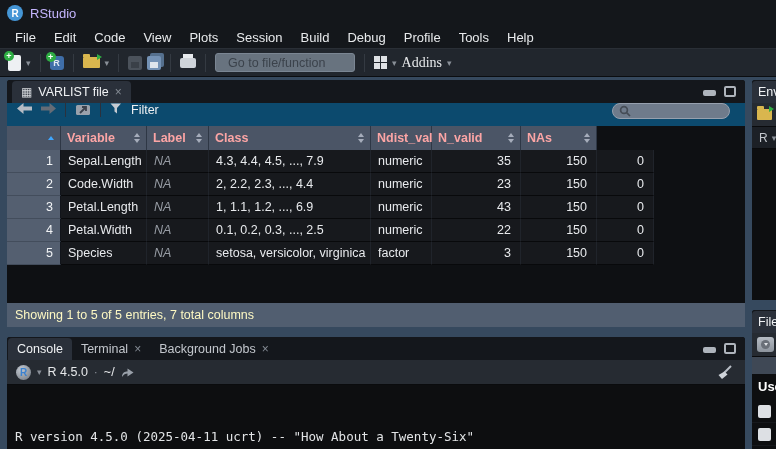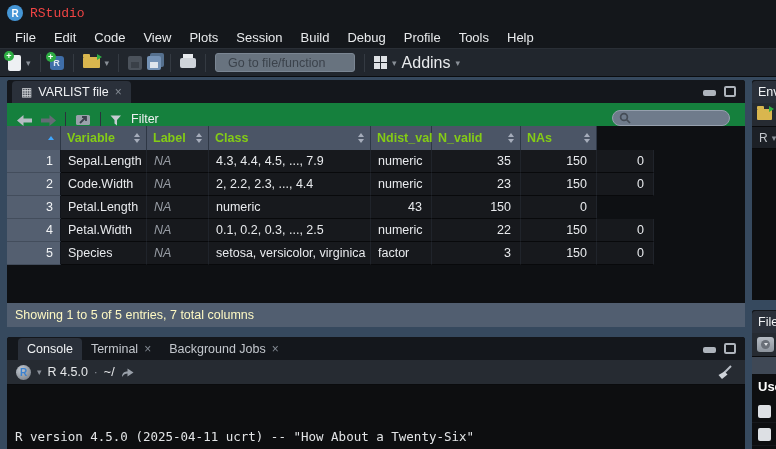--- a/index.html
+++ b/index.html
@@ -8,21 +8,21 @@
     position:relative; width:776px; height:449px; overflow:hidden;
     background:#36495e;
     font-family:"Liberation Sans", sans-serif;
     -webkit-font-smoothing:antialiased;
   }
   
   .chrome { position:absolute; left:0; top:0; width:776px; height:77px; background:#14171b; }
   .titlebar { height:26px; display:flex; align-items:center; padding-left:7px; gap:7px; }
   .rlogo { width:16px; height:16px; border-radius:50%; background:#4596d6; color:#fff;
            font-size:10px; font-weight:bold; display:flex; align-items:center; justify-content:center; }
-  .apptitle { color:#ef4444; font-size:13px;font-family:Liberation Mono, monospace; }
+  .apptitle { color:#c4b5fd; font-size:13px; }
   .menubar { height:22px; display:flex; align-items:center; padding-left:6px; }
   .menubar span { color:#e8eaec; font-size:13px; padding:0 9px; cursor:default; }
   .toolbar { height:29px; background:#21262d; border-top:1px solid #2a2f36; border-bottom:1px solid #0b0d10;
              display:flex; align-items:center; padding-left:8px; gap:5px; }
   .tsep { width:1px; height:18px; background:#343a42; margin:0 4px; }
   .caret { color:#8a9098; font-size:9px; }
   .icon-doc { width:13px; height:16px; background:#eef0f3; border-radius:2px; position:relative; }
   .icon-doc .plus, .icon-proj .plus { position:absolute; left:-4px; top:-4px; width:10px; height:10px;
       border-radius:50%; background:#2fae44; color:#fff; font-size:9px; line-height:10px; text-align:center; font-weight:bold;}
   .icon-proj { width:14px; height:14px; background:#3f6ea8; border-radius:3px; position:relative;
@@ -39,42 +39,42 @@
   .icon-floppy.all::after { content:""; position:absolute; left:3px; bottom:2px; width:8px; height:6px; background:#dfe5ec; }
   .icon-print { width:16px; height:10px; background:#cfd4da; border-radius:2px; position:relative; }
   .icon-print::before { content:""; position:absolute; left:3px; top:-4px; width:10px; height:4px; background:#e8ebee; }
   .goto-box { width:140px; height:19px; background:#68737f; border:1px solid #7b8693; border-radius:3px;
       display:flex; align-items:center; gap:6px; padding:0 6px; }
   .goto-box input { flex:1; background:transparent; border:none; outline:none;
       font-size:12.5px; color:#000000; font-family:"Liberation Sans",sans-serif; }
   .goto-box input::placeholder { color:#3b424b; opacity:1; }
   .grid-icon { display:grid; grid-template-columns:6px 6px; grid-template-rows:6px 6px; gap:1px; }
   .grid-icon i { background:#dfe2e6; }
-  .addins { color:#e8eaec; font-size:16px; }
+  .addins { color:#e8eaec; font-size:14px;font-family:Liberation Serif, serif; }
   
   .pane { position:absolute; background:#0e1013; border-radius:3px 3px 0 0; overflow:hidden; }
   .tabstrip { height:23px; background:#14171c; display:flex; align-items:flex-end; position:relative; }
   .tab { height:22px; display:flex; align-items:center; gap:6px; padding:0 9px;
          font-size:12.5px; color:#c3c7cd; border-radius:4px 4px 0 0; }
   .tab.active { background:#2a303a; color:#f0f2f4; }
   .tab .x { color:#858c95; font-size:12px; }
   .tab-grid-glyph { color:#d6dade; font-size:12px; line-height:12px; }
   .winbtns { position:absolute; right:9px; top:6px; display:flex; align-items:flex-end; gap:8px; }
   .btn-min { width:13px; height:6px; background:#aeb4bc; border-radius:2px; margin-bottom:1px; }
   .btn-max { width:12px; height:11px; border:2px solid #aeb4bc; border-radius:2px; }
   
   .source-pane { left:7px; top:80px; width:738px; height:247px; }
-  .filterbar { height:23px; background:#15803d; display:flex; align-items:flex-end; padding:0 10px; gap:9px; }
+  .filterbar { height:23px; background:#0c4a6e; display:flex; align-items:flex-start; padding:0 10px; gap:9px; }
   .fsep { width:1px; height:14px; background:#2b313d; }
   .filter-label { color:#eef0f2; font-size:12.5px; }
   .search-box { margin-left:auto; width:118px; height:16px; background:#6f7b8b; border:1px solid #96a0ae;
       border-radius:8px; display:flex; align-items:center; gap:4px; padding:0 6px; margin-right:5px; }
   .search-box input { flex:1; width:60px; background:transparent; border:none; outline:none; font-size:11px; color:#2e343c; }
   .trow { display:grid; grid-template-columns:54px 86px 62px 162px 61px 89px 76px 57px; }
-  .th { height:24px; background:#4b5566; color:#84cc16; font-size:12.5px; font-weight:bold;
+  .th { height:24px; background:#4b5566; color:#fca5a5; font-size:12.5px; font-weight:bold;
         display:flex; align-items:center; justify-content:space-between; padding:0 6px;
         border-right:1px solid #2e3745; }
   .sortcol { display:flex; flex-direction:column; gap:2px; align-items:center; }
   .tri-up { width:0; height:0; border-left:3.5px solid transparent; border-right:3.5px solid transparent; border-bottom:4px solid #a6adbb; }
   .tri-down { width:0; height:0; border-left:3.5px solid transparent; border-right:3.5px solid transparent; border-top:4px solid #a6adbb; }
   .tri-up.active { border-bottom-color:#3fa7ff; }
   .td { height:23px; background:#17191d; color:#e8eaed; font-size:12.5px; display:flex; align-items:center;
         padding:0 7px; border-right:1px solid #20242b; border-bottom:1px solid #08090b; white-space:nowrap; overflow:hidden; }
   .td.rownum { background:#545f70; color:#f2f4f6; justify-content:flex-end; padding-right:7px;
         border-right:1px solid #11141a; border-bottom:1px solid #434d5c; }
@@ -281,20 +281,21 @@
       <div class="td">2, 2.2, 2.3, ..., 4.4</div>
       <div class="td">numeric</div>
       <div class="td num">23</div>
       <div class="td num">150</div>
       <div class="td num">0</div>
     </div>
     <div class="trow">
       <div class="td rownum">3</div>
       <div class="td">Petal.Length</div>
       <div class="td na">NA</div>
+      <div class="td">1, 1.1, 1.2, ..., 6.9</div>
       <div class="td">numeric</div>
       <div class="td num">43</div>
       <div class="td num">150</div>
       <div class="td num">0</div>
     </div>
     <div class="trow">
       <div class="td rownum">4</div>
       <div class="td">Petal.Width</div>
       <div class="td na">NA</div>
       <div class="td">0.1, 0.2, 0.3, ..., 2.5</div>
@@ -312,21 +313,21 @@
       <div class="td num">3</div>
       <div class="td num">150</div>
       <div class="td num">0</div>
     </div>
 
     <div class="statusbar">Showing 1 to 5 of 5 entries, 7 total columns</div>
   </div>
 
   <div class="pane console-pane">
     <div class="tabstrip">
-      <div class="tab active" style="margin-left:11px;">
+      <div class="tab active" style="margin-left:1px;">
         <span>Console</span>
       </div>
       <div class="tab">
         <span>Terminal</span>
         <span class="x">×</span>
       </div>
       <div class="tab">
         <span>Background Jobs</span>
         <span class="x">×</span>
       </div>

